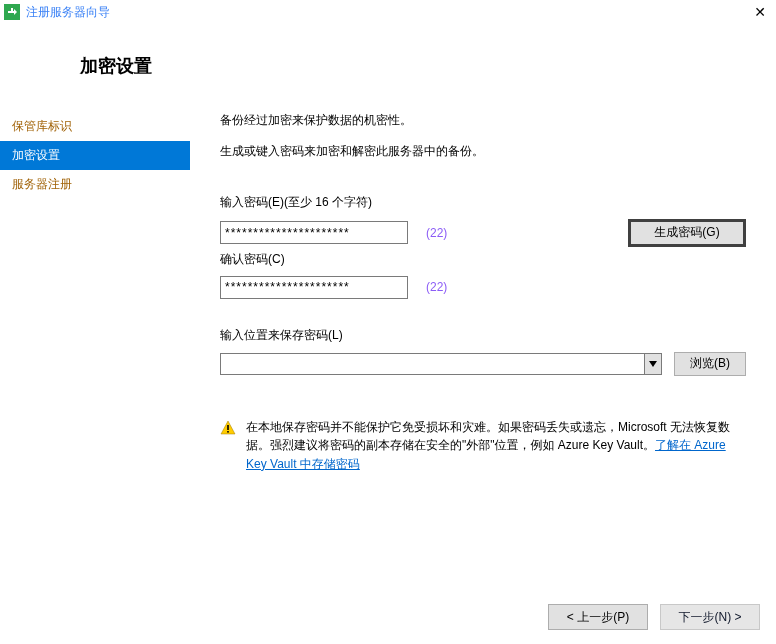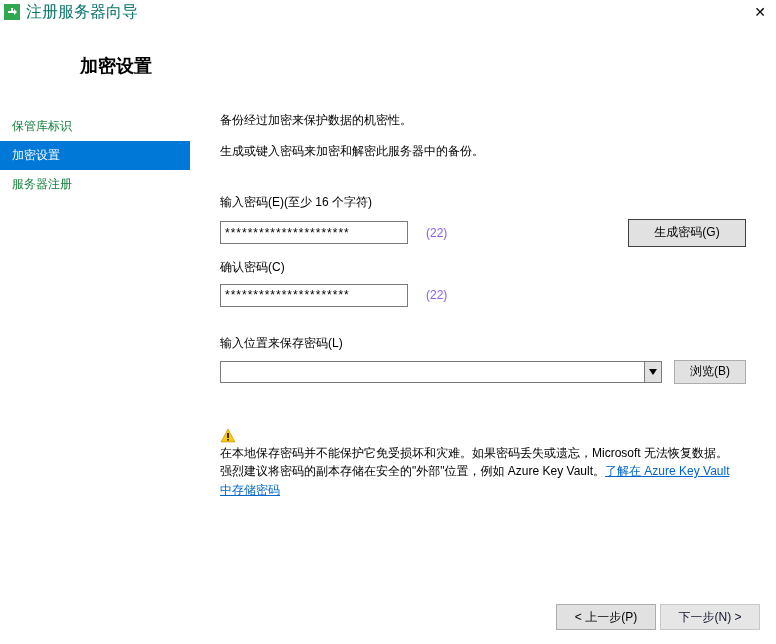--- a/index.html
+++ b/index.html
@@ -21,21 +21,21 @@
     padding: 0 6px 0 4px;
     background: #fff;
   }
   .titlebar .app-icon {
     width: 16px; height: 16px;
     margin-right: 6px;
     display: inline-flex;
     align-items: center;
     justify-content: center;
   }
-  .titlebar .title { font-size: 16px; color: #0f766e; }
+  .titlebar .title { font-size: 12px; color: #3b82f6; }
   .titlebar .close {
     margin-left: auto;
     font-size: 14px;
     font-family: "Segoe UI Symbol", sans-serif;
     cursor: pointer;
     padding: 0 4px;
   }
   .header {
     padding: 30px 0 28px 80px;
     font-size: 18px;
@@ -48,21 +48,21 @@
     left: 0; right: 0;
     bottom: 54px;
   }
   .sidebar {
     width: 190px;
     flex: none;
   }
   .sidebar .nav-item {
     padding: 6px 12px;
     font-size: 12px;
-    color: #15803d;
+    color: #a16207;
     cursor: pointer;
   }
   .sidebar .nav-item.active {
     background: #0078d7;
     color: #fff;
   }
   .content {
     flex: 1;
     padding: 0 30px 0 30px;
     position: relative;
@@ -84,21 +84,21 @@
     background: #fff;
     height: 23px;
     padding: 2px 4px;
     font-family: inherit;
     font-size: 12px;
     letter-spacing: 1px;
   }
   .text-input.pass { width: 188px; }
   .count { color: #8b5cf6; }
   .gen-btn {
-    border: 1px solid #404040;
+    border: 3px solid #404040;
     background: #e1e1e1;
     width: 118px;
     height: 28px;
     font-family: inherit;
     font-size: 12px;
     cursor: pointer;
   }
   .gen-wrap { margin-left: auto; margin-right: 0; }
   .location-row {
     display: flex;
@@ -135,37 +135,37 @@
     border: 1px solid #adadad;
     background: #e1e1e1;
     width: 72px;
     height: 24px;
     font-family: inherit;
     font-size: 12px;
     cursor: pointer;
   }
   .warning {
     display: flex;
+    gap: 10px;
     margin-top: 42px;
     margin-right: 10px;
     line-height: 1.55;
-    flex-direction: column;
   }
   .warn-icon {
     flex: none;
     width: 16px; height: 16px;
     margin-top: 2px;
   }
   .warn-text a { color: #0066cc; text-decoration: underline; }
   .footer {
     position: absolute;
     right: 16px;
     bottom: 14px;
     display: flex;
-    gap: 4px;
+    gap: 12px;
   }
   .wiz-btn {
     border: 1px solid #adadad;
     background: #e1e1e1;
     width: 100px;
     height: 26px;
     font-family: inherit;
     font-size: 12px;
     cursor: pointer;
   }
@@ -209,21 +209,21 @@
       <div class="field-label">输入密码(E)(至少 16 个字符)</div>
       <div class="field-row">
         <input class="text-input pass" type="text" value="**********************" style="">
         <span class="count">(22)</span>
         <span class="gen-wrap">
           <button class="gen-btn">生成密码(G)</button>
         </span>
       </div>
     </div>
 
-    <div class="field-block tight" style="margin-top:12px;">
+    <div class="field-block tight" style="margin-top:4px;">
       <div class="field-label">确认密码(C)</div>
       <div class="field-row">
         <input class="text-input pass" type="text" value="**********************" style="">
         <span class="count">(22)</span>
       </div>
     </div>
 
     <div class="field-block" style="margin-top:28px;">
       <div class="field-label">输入位置来保存密码(L)</div>
       <div class="location-row">

